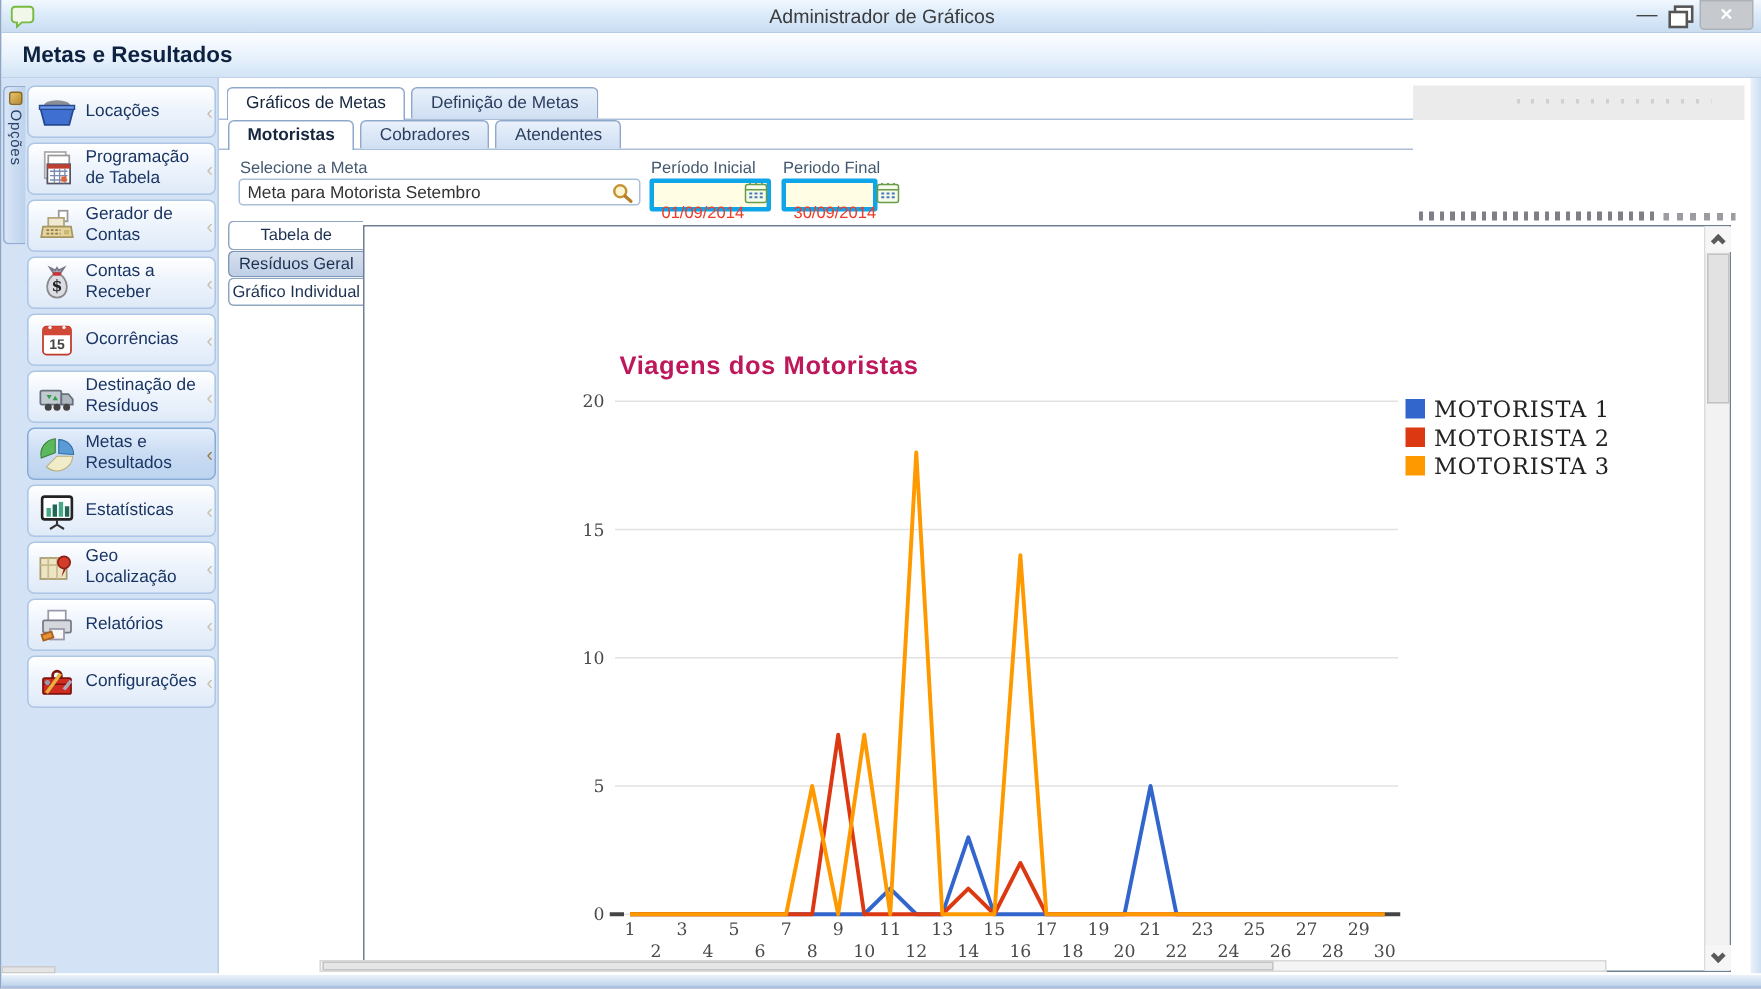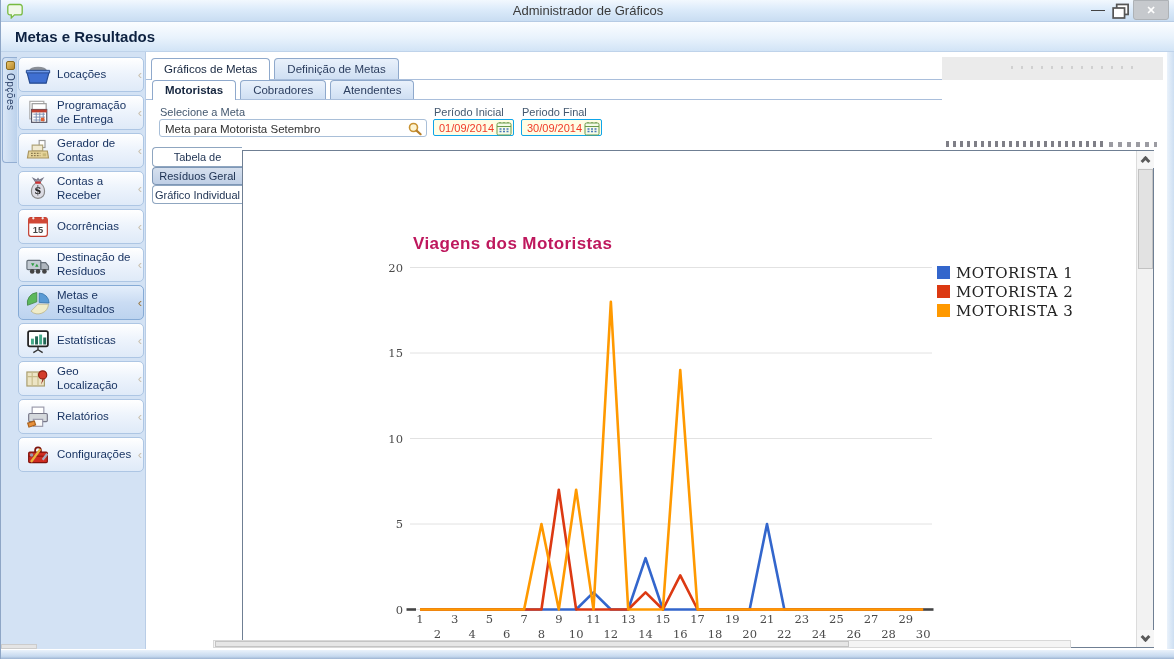--- a/index.html
+++ b/index.html
@@ -59,22 +59,22 @@
   .tab.active{background:#fff;color:#16263f;height:22px;z-index:2;}
   #main-tabs{left:150px;top:58px;height:22px;}
   #sub-tabs{left:151px;top:80px;height:20px;}
   #sub-tabs .tab{height:19px;line-height:18px;}
   #sub-tabs .tab.active{height:20px;font-weight:bold;}
 
   
   .form-label{position:absolute;font-size:11px;color:#44586f;}
   .text-input{position:absolute;background:#fff;border:1px solid #a9bfd8;border-radius:3px;
     font-size:11.5px;color:#333;padding:2px 20px 2px 5px;height:18px;line-height:14px;}
-  .date-input{position:absolute;background:#fffde4;border:1px solid #0ea5e9;border-radius:2px;
-    font-size:11px;color:#f03a28;padding:2px 20px 2px 5px;height:17px;line-height:13px;}
+  .date-input{position:absolute;background:#fffde4;border:3px solid #0ea5e9;border-radius:2px;
+    font-size:11px;color:#f03a28;padding:14px 20px 2px 5px;height:17px;line-height:13px;}
   .field-icon{position:absolute;width:16px;height:15px;}
 
   
   .vtab{position:absolute;left:151px;width:90px;background:#fff;border:1px solid #8fa6c0;border-right:none;
     border-radius:4px 0 0 4px;font-size:11px;color:#1c3050;text-align:center;cursor:default;}
   .vtab.selected{background:linear-gradient(180deg,#d6e0ee,#bfcfe6);border-color:#7e97b6;}
 
   
   #chart-panel{left:241px;top:150px;width:912px;height:498px;background:#fff;border:1px solid #6f7f93;}
   #chart-title{left:170px;top:83px;font-size:17px;font-weight:bold;color:#be185d;letter-spacing:.4px;
@@ -152,21 +152,21 @@
         <span class="sb-icon">
           <svg viewBox="0 0 24 24">
             <rect x="5" y="2" width="12" height="15" fill="#fff" stroke="#aaa"></rect>
             <rect x="7" y="4" width="12" height="15" fill="#fff" stroke="#999"></rect>
             <rect x="6.5" y="9" width="13" height="11" fill="#fff" stroke="#556"></rect>
             <rect x="6.5" y="9" width="13" height="2.5" fill="#c04030"></rect>
             <path d="M8 13h10M8 15.5h10M8 18h10M10.5 11.5v8M13.5 11.5v8M16.5 11.5v8" stroke="#7a8db0" stroke-width=".8"></path>
             <rect x="14.5" y="16" width="3" height="3" fill="#e06030"></rect>
           </svg>
         </span>
-        <span class="sb-label">Programação de Entrega</span>
+        <span class="sb-label">Programação de Tabela</span>
         <span class="sb-chev">‹</span>
       </div>
       <div class="sb-item">
         <span class="sb-icon">
           <svg viewBox="0 0 24 24">
             <rect x="13" y="3" width="5" height="6" fill="#fff" stroke="#999"></rect>
             <path d="M7 7h9v5H7z" fill="#f0ead2" stroke="#b0a478"></path>
             <path d="M4 12h16l1 6H3z" fill="#e6d49a" stroke="#a89460"></path>
             <path d="M6 14h8M6 16h8" stroke="#8a7a50" stroke-dasharray="1.5 1"></path>
             <rect x="16" y="14" width="3" height="2.5" fill="#c8b878"></rect>
@@ -307,21 +307,21 @@
   <span class="field-icon" style="left:495px;top:121px;">
     <svg viewBox="0 0 16 15">
         <rect x="1" y="2" width="14" height="12" rx="1.5" fill="#f4fbe8" stroke="#6a9a4a"></rect>
         <path d="M1 5.5h14" stroke="#6a9a4a"></path>
         <path d="M4 2V1M8 2V1M12 2V1" stroke="#6a9a4a" stroke-width="1.2"></path>
         <path d="M3.5 8h2M7 8h2M10.5 8h2M3.5 10.5h2M7 10.5h2M10.5 10.5h2" stroke="#4a78b8" stroke-width="1.4"></path>
       </svg>
   </span>
 
   <div class="form-label" style="left:521px;top:106px;">Periodo Final</div>
-  <div class="date-input" style="left:520px;top:119px;width:81px;">30/09/2014</div>
+  <div class="date-input" style="left:520px;top:119px;width:64px;">30/09/2014</div>
   <span class="field-icon" style="left:583px;top:121px;">
     <svg viewBox="0 0 16 15">
         <rect x="1" y="2" width="14" height="12" rx="1.5" fill="#f4fbe8" stroke="#6a9a4a"></rect>
         <path d="M1 5.5h14" stroke="#6a9a4a"></path>
         <path d="M4 2V1M8 2V1M12 2V1" stroke="#6a9a4a" stroke-width="1.2"></path>
         <path d="M3.5 8h2M7 8h2M10.5 8h2M3.5 10.5h2M7 10.5h2M10.5 10.5h2" stroke="#4a78b8" stroke-width="1.4"></path>
       </svg>
   </span>
 
   <div class="abs" id="view-tabs">

